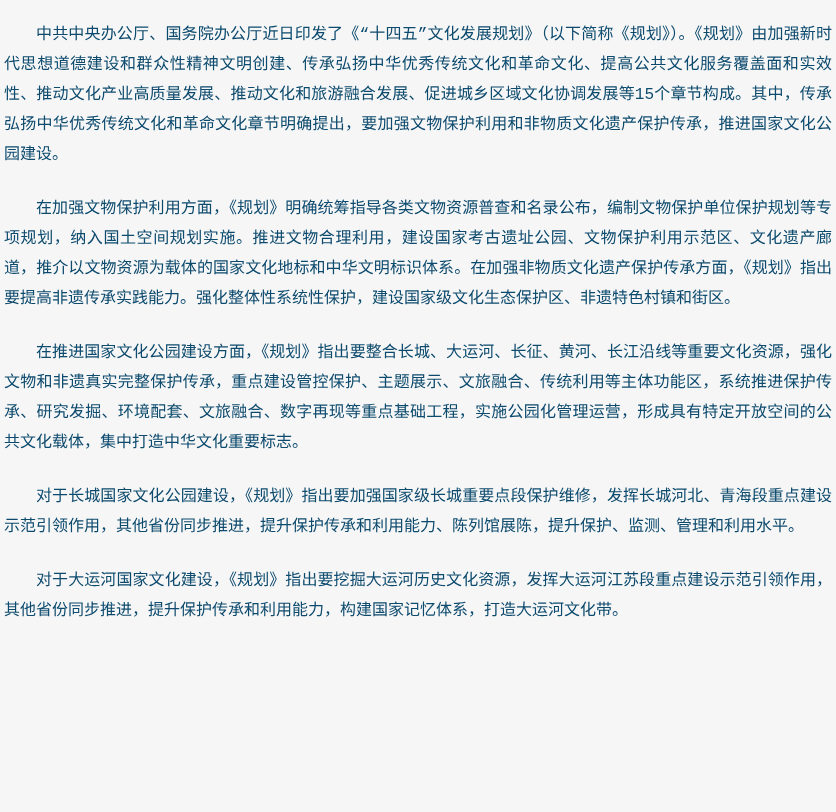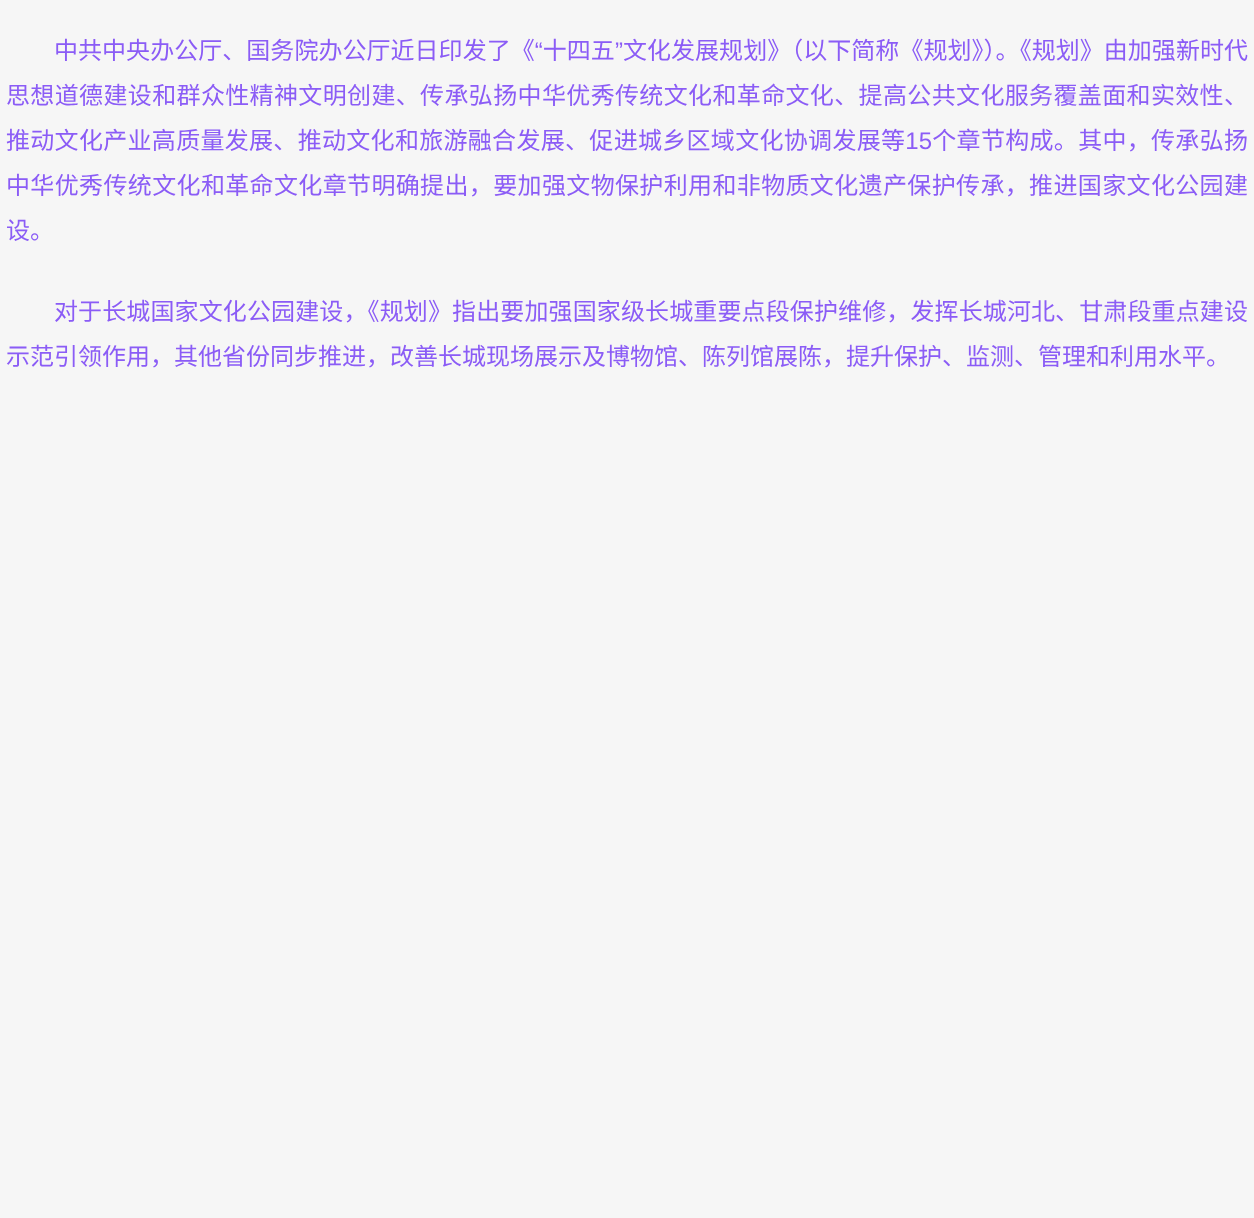--- a/index.html
+++ b/index.html
@@ -11,35 +11,39 @@
     height: 812px;
     background: #f6f6f6;
     font-family: "Liberation Sans", "DejaVu Sans", sans-serif;
     overflow: hidden;
   }
   .doc {
     box-sizing: border-box;
     width: 836px;
     height: 736px;
     padding: 20px 4px 10px 4px;
-    color: #8b5cf6;
+    color: #0c4a6e;
+    font-family: Liberation Mono, monospace;
   }
   .doc p {
     margin: 0 0 24px 0;
     font-size: 16px;
     line-height: 30px;
     letter-spacing: 0;
     text-align: justify;
     text-justify: inter-ideograph;
     text-indent: 2em;
     word-break: break-all;
   }
   .doc p:last-child {
     margin-bottom: 0;
   }
 </style>
 </head>
 <body>
 
 <div class="doc">
   <p>中共中央办公厅、国务院办公厅近日印发了《“十四五”文化发展规划》（以下简称《规划》）。《规划》由加强新时代思想道德建设和群众性精神文明创建、传承弘扬中华优秀传统文化和革命文化、提高公共文化服务覆盖面和实效性、推动文化产业高质量发展、推动文化和旅游融合发展、促进城乡区域文化协调发展等15个章节构成。其中，传承弘扬中华优秀传统文化和革命文化章节明确提出，要加强文物保护利用和非物质文化遗产保护传承，推进国家文化公园建设。</p>
-  <p>对于长城国家文化公园建设，《规划》指出要加强国家级长城重要点段保护维修，发挥长城河北、甘肃段重点建设示范引领作用，其他省份同步推进，改善长城现场展示及博物馆、陈列馆展陈，提升保护、监测、管理和利用水平。</p>
+  <p>在加强文物保护利用方面，《规划》明确统筹指导各类文物资源普查和名录公布，编制文物保护单位保护规划等专项规划，纳入国土空间规划实施。推进文物合理利用，建设国家考古遗址公园、文物保护利用示范区、文化遗产廊道，推介以文物资源为载体的国家文化地标和中华文明标识体系。在加强非物质文化遗产保护传承方面，《规划》指出要提高非遗传承实践能力。强化整体性系统性保护，建设国家级文化生态保护区、非遗特色村镇和街区。</p>
+  <p>在推进国家文化公园建设方面，《规划》指出要整合长城、大运河、长征、黄河、长江沿线等重要文化资源，强化文物和非遗真实完整保护传承，重点建设管控保护、主题展示、文旅融合、传统利用等主体功能区，系统推进保护传承、研究发掘、环境配套、文旅融合、数字再现等重点基础工程，实施公园化管理运营，形成具有特定开放空间的公共文化载体，集中打造中华文化重要标志。</p>
+  <p>对于长城国家文化公园建设，《规划》指出要加强国家级长城重要点段保护维修，发挥长城河北、青海段重点建设示范引领作用，其他省份同步推进，提升保护传承和利用能力、陈列馆展陈，提升保护、监测、管理和利用水平。</p>
+  <p>对于大运河国家文化建设，《规划》指出要挖掘大运河历史文化资源，发挥大运河江苏段重点建设示范引领作用，其他省份同步推进，提升保护传承和利用能力，构建国家记忆体系，打造大运河文化带。</p>
 </div>
 
 </body></html>

